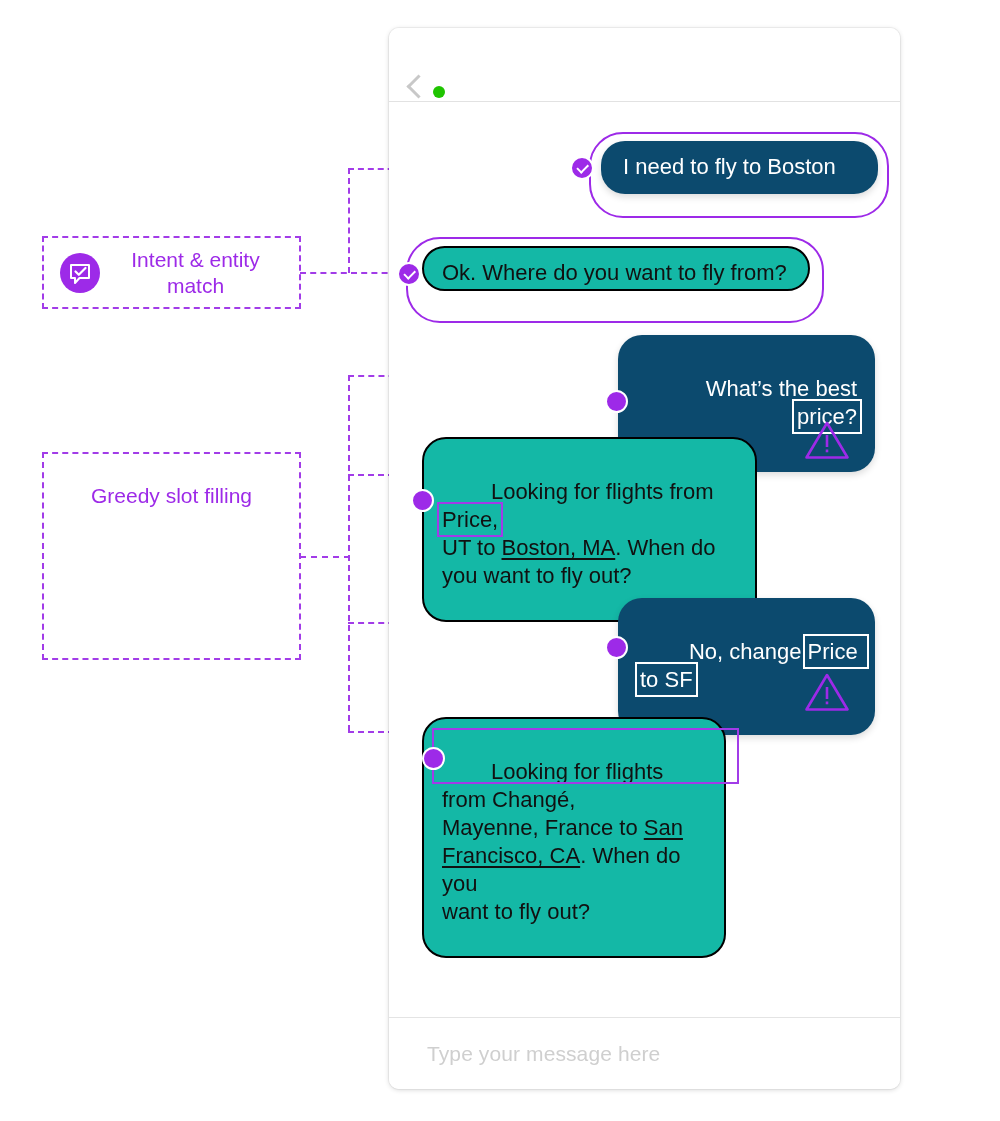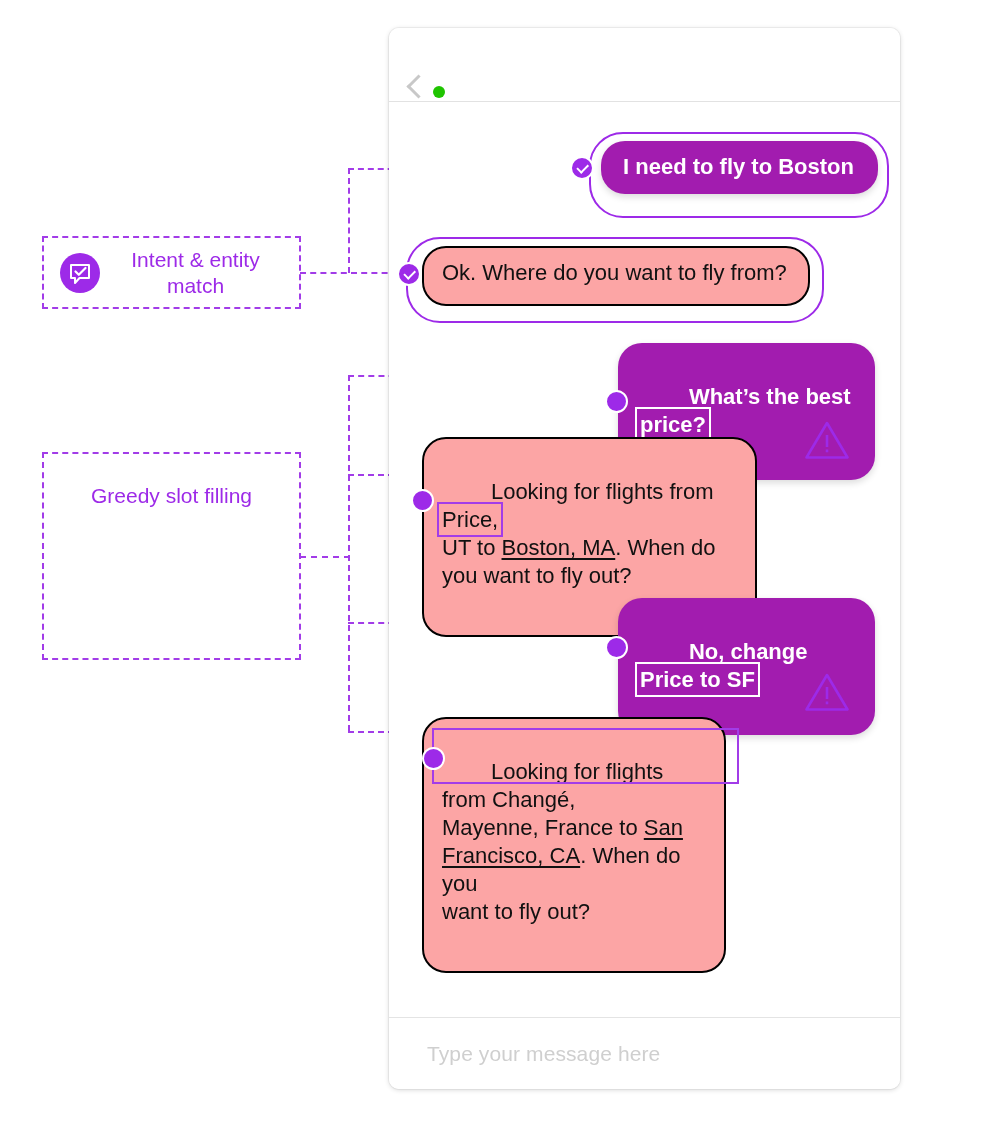--- a/index.html
+++ b/index.html
@@ -59,31 +59,30 @@
 
   
   .bubble {
     position: absolute;
     border-radius: 24px;
     font-size: 22px;
     line-height: 28px;
     white-space: pre-wrap;
   }
   .bubble.user {
-    background: #a21caf;
+    background: #0c4a6e;
     color: #ffffff;
     padding: 12px 22px 13px 22px;
     box-shadow: 0 3px 7px rgba(0,0,0,.14);
-    font-weight: bold;
   }
   .bubble.bot {
-    background: #fca5a5;
+    background: #14b8a6;
     color: #111111;
     border: 2.5px solid #000000;
-    padding: 11px 20px 17px 18px;
+    padding: 11px 20px 2px 18px;
   }
 
   
   .halo {
     position: absolute;
     border: 2.5px solid #9d2ae8;
     border-radius: 34px;
     pointer-events: none;
   }
 
@@ -181,21 +180,21 @@
     </div>
 
     <div class="clip">
 
       <div class="halo" style="left:200px; top:104px; width:300px; height:86px;"></div>
       <div class="bubble user" id="m1" style="left:212px; top:113px; width:277px;">I need to fly to Boston</div>
 
       <div class="halo" style="left:17px; top:209px; width:418px; height:86px;"></div>
       <div class="bubble bot" style="left:33px; top:218px; width:388px;">Ok. Where do you want to fly from?</div>
 
-      <div class="bubble user" style="left:229px; top:315px; width:257px; padding-right:12px;">
+      <div class="bubble user" style="left:229px; top:307px; width:257px; padding-right:18px;text-align:right;">
         <span>What’s the best </span><span class="hl-white">price?</span>
       </div>
 
       <div class="bubble bot" style="left:33px; top:409px; width:335px;">
         <span>Looking for flights from </span><span class="hl-purple">Price,</span><span>
 UT to </span><span class="ul">Boston, MA</span><span>. When do
 you want to fly out?</span>
       </div>
 
       <div class="bubble user" style="left:229px; top:570px; width:257px; padding-right:8px;">

